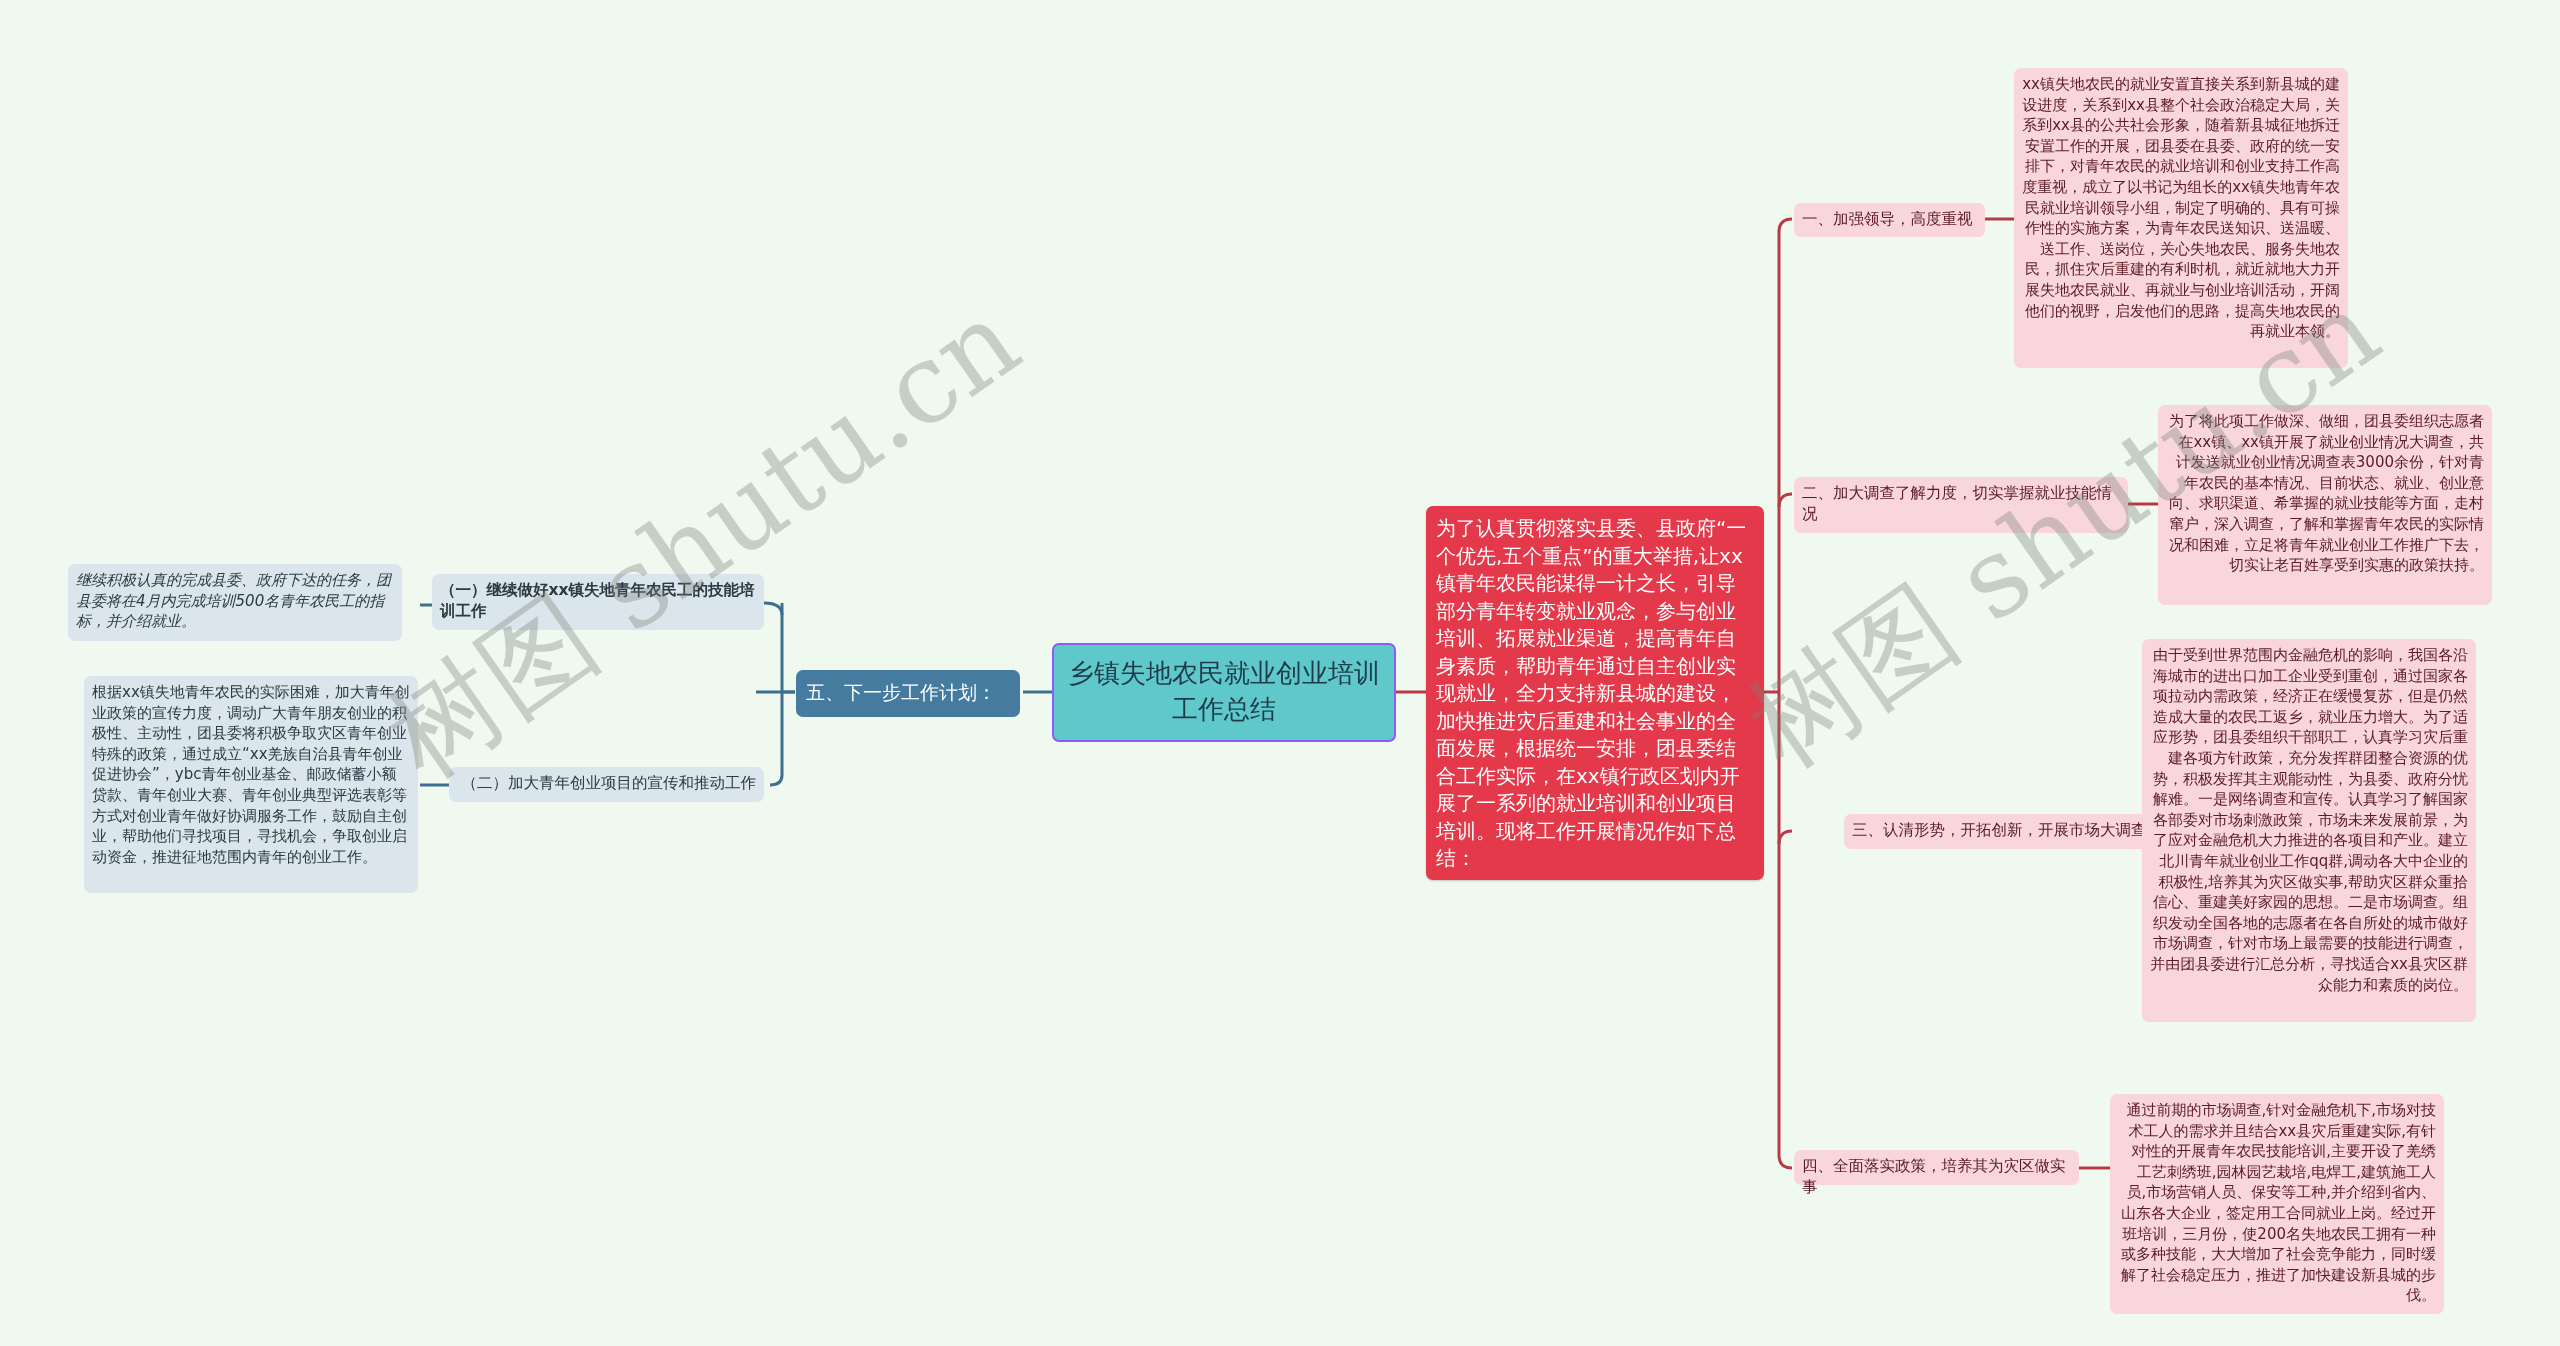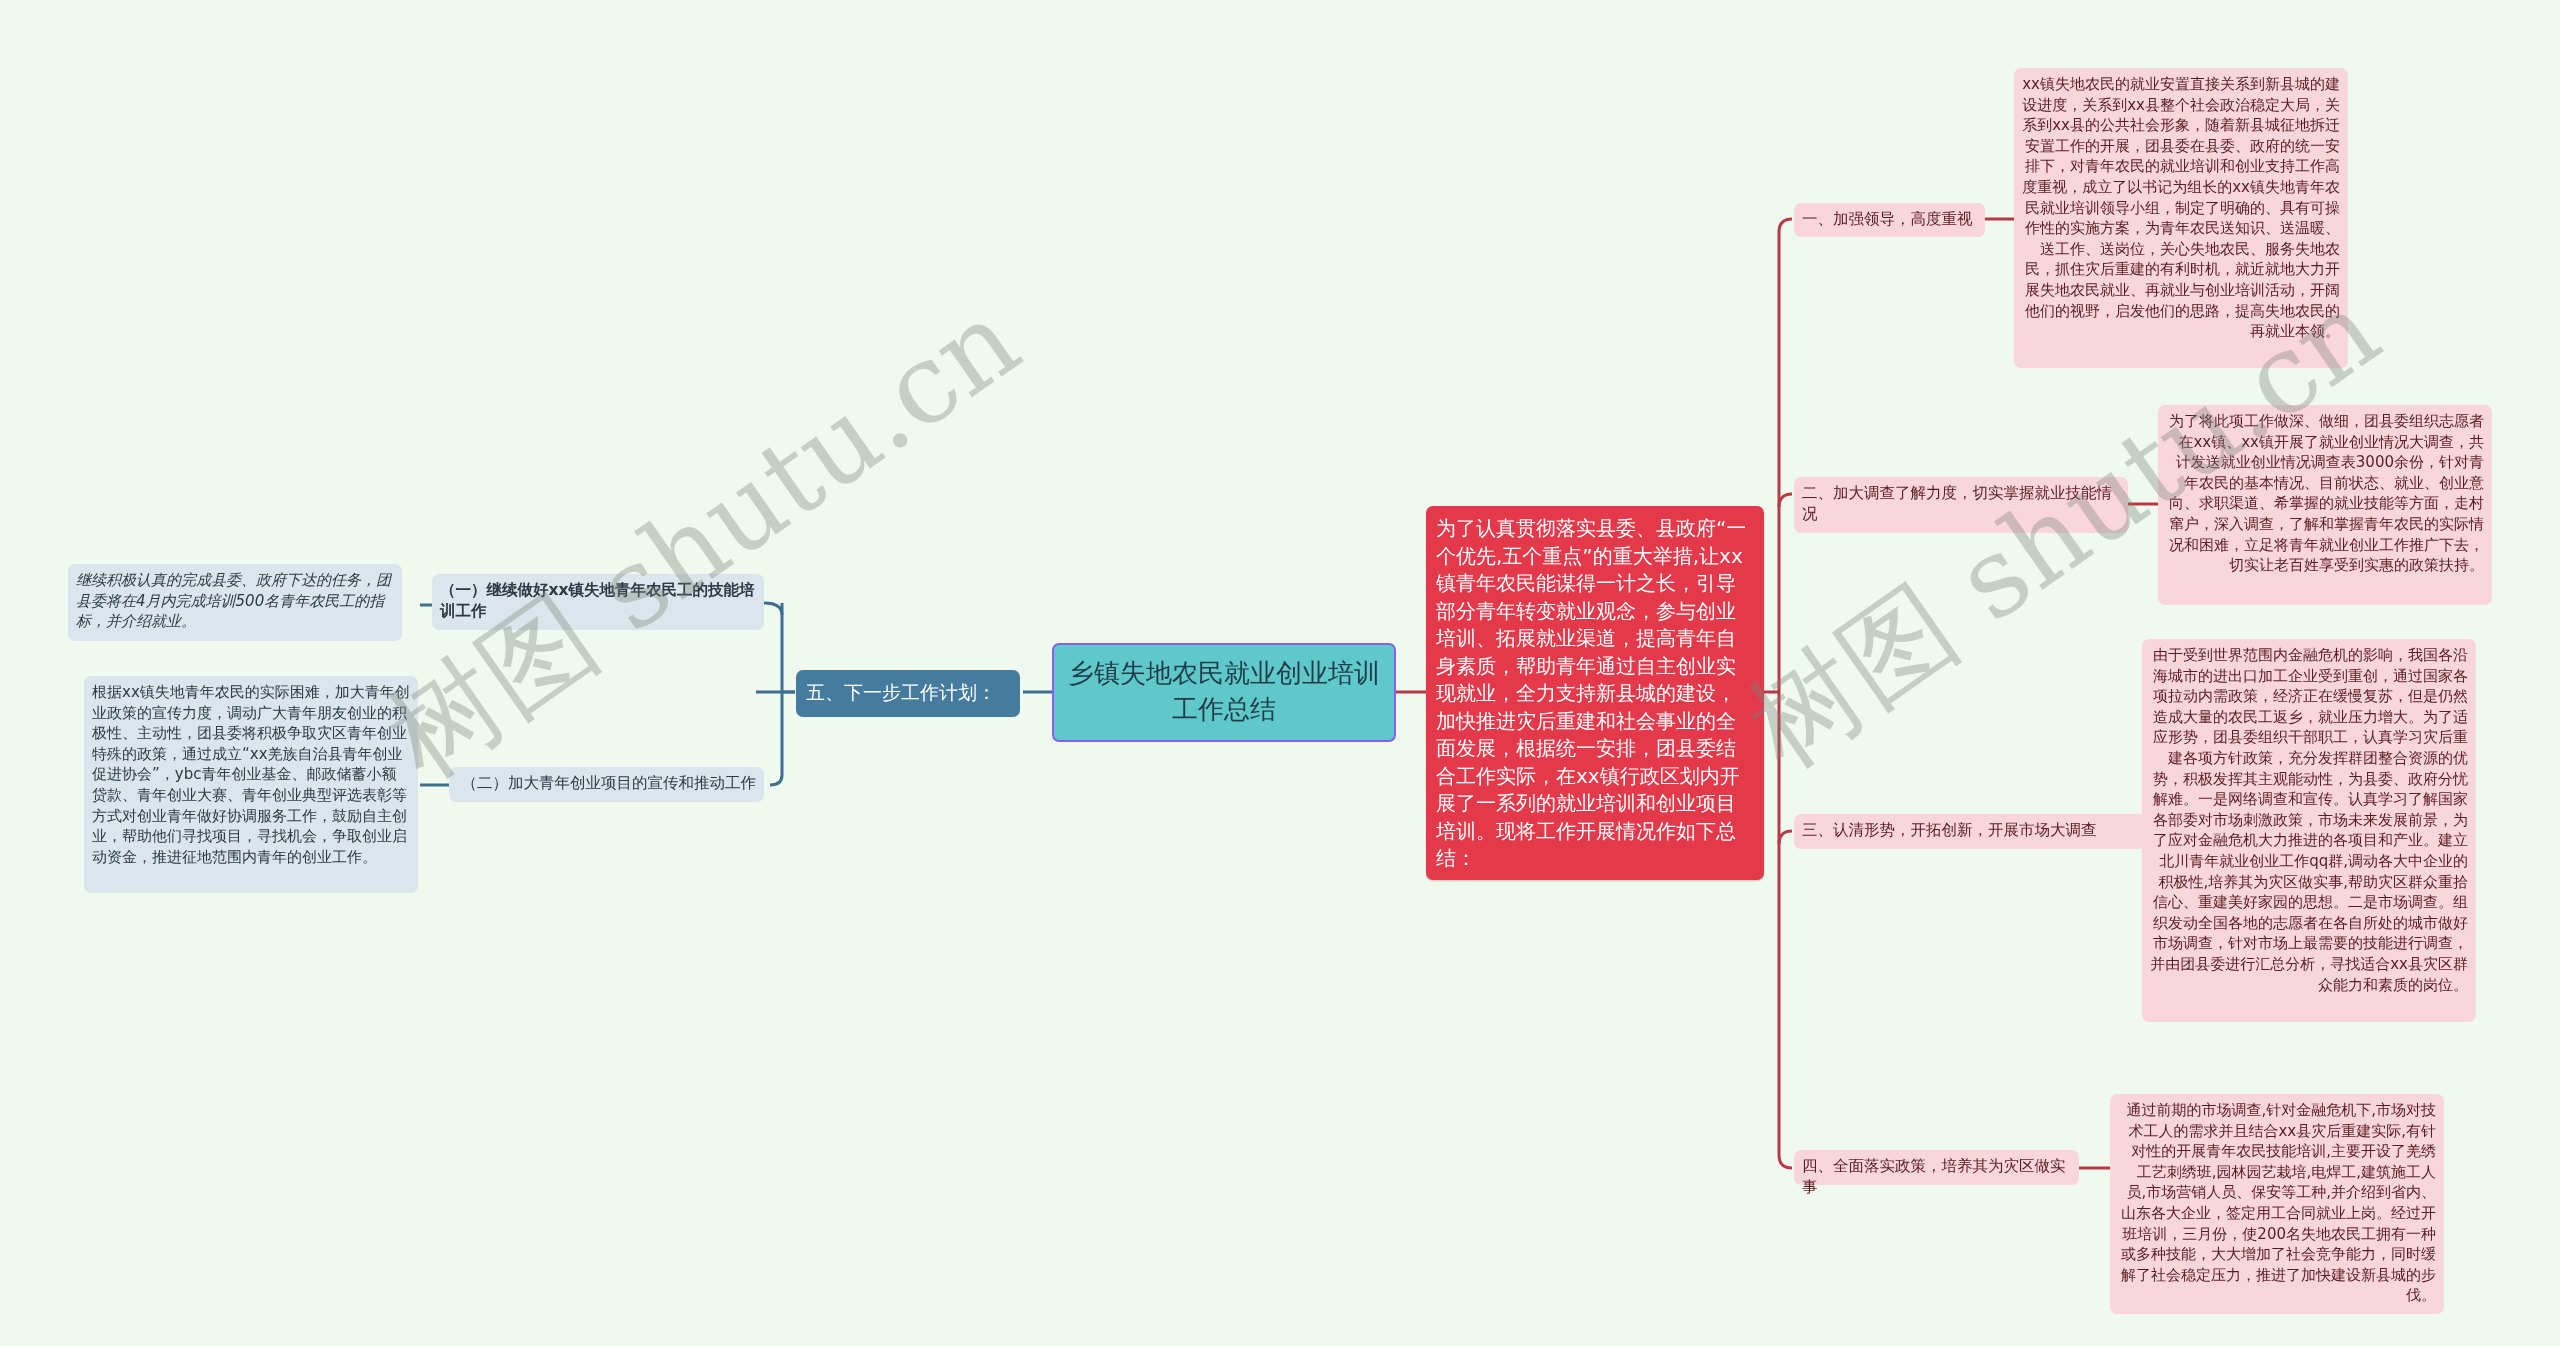--- a/index.html
+++ b/index.html
@@ -89,21 +89,21 @@
   <span>xx镇失地农民的就业安置直接关系到新县城的建设进度，关系到xx县整个社会政治稳定大局，关系到xx县的公共社会形象，随着新县城征地拆迁安置工作的开展，团县委在县委、政府的统一安排下，对青年农民的就业培训和创业支持工作高度重视，成立了以书记为组长的xx镇失地青年农民就业培训领导小组，制定了明确的、具有可操作性的实施方案，为青年农民送知识、送温暖、送工作、送岗位，关心失地农民、服务失地农民，抓住灾后重建的有利时机，就近就地大力开展失地农民就业、再就业与创业培训活动，开阔他们的视野，启发他们的思路，提高失地农民的再就业本领。</span>
 </div>
 
 <div class="node r-branch" style="left:1794px; top:477px; width:334px; height:56px;">
   <span>二、加大调查了解力度，切实掌握就业技能情况</span>
 </div>
 <div class="node r-leaf" style="left:2158px; top:405px; width:334px; height:200px;">
   <span>为了将此项工作做深、做细，团县委组织志愿者在xx镇、xx镇开展了就业创业情况大调查，共计发送就业创业情况调查表3000余份，针对青年农民的基本情况、目前状态、就业、创业意向、求职渠道、希掌握的就业技能等方面，走村窜户，深入调查，了解和掌握青年农民的实际情况和困难，立足将青年就业创业工作推广下去，切实让老百姓享受到实惠的政策扶持。</span>
 </div>
 
-<div class="node r-branch" style="left:1794px; top:814px; width:352px; height:35px;">
+<div class="node r-branch" style="left:1844px; top:814px; width:352px; height:35px;">
   <span>三、认清形势，开拓创新，开展市场大调查</span>
 </div>
 <div class="node r-leaf" style="left:2142px; top:639px; width:334px; height:383px;">
   <span>由于受到世界范围内金融危机的影响，我国各沿海城市的进出口加工企业受到重创，通过国家各项拉动内需政策，经济正在缓慢复苏，但是仍然造成大量的农民工返乡，就业压力增大。为了适应形势，团县委组织干部职工，认真学习灾后重建各项方针政策，充分发挥群团整合资源的优势，积极发挥其主观能动性，为县委、政府分忧解难。一是网络调查和宣传。认真学习了解国家各部委对市场刺激政策，市场未来发展前景，为了应对金融危机大力推进的各项目和产业。建立北川青年就业创业工作qq群,调动各大中企业的积极性,培养其为灾区做实事,帮助灾区群众重拾信心、重建美好家园的思想。二是市场调查。组织发动全国各地的志愿者在各自所处的城市做好市场调查，针对市场上最需要的技能进行调查，并由团县委进行汇总分析，寻找适合xx县灾区群众能力和素质的岗位。</span>
 </div>
 
 <div class="node r-branch" style="left:1794px; top:1150px; width:285px; height:35px;">
   <span>四、全面落实政策，培养其为灾区做实事</span>
 </div>
 <div class="node r-leaf" style="left:2110px; top:1094px; width:334px; height:220px;">

